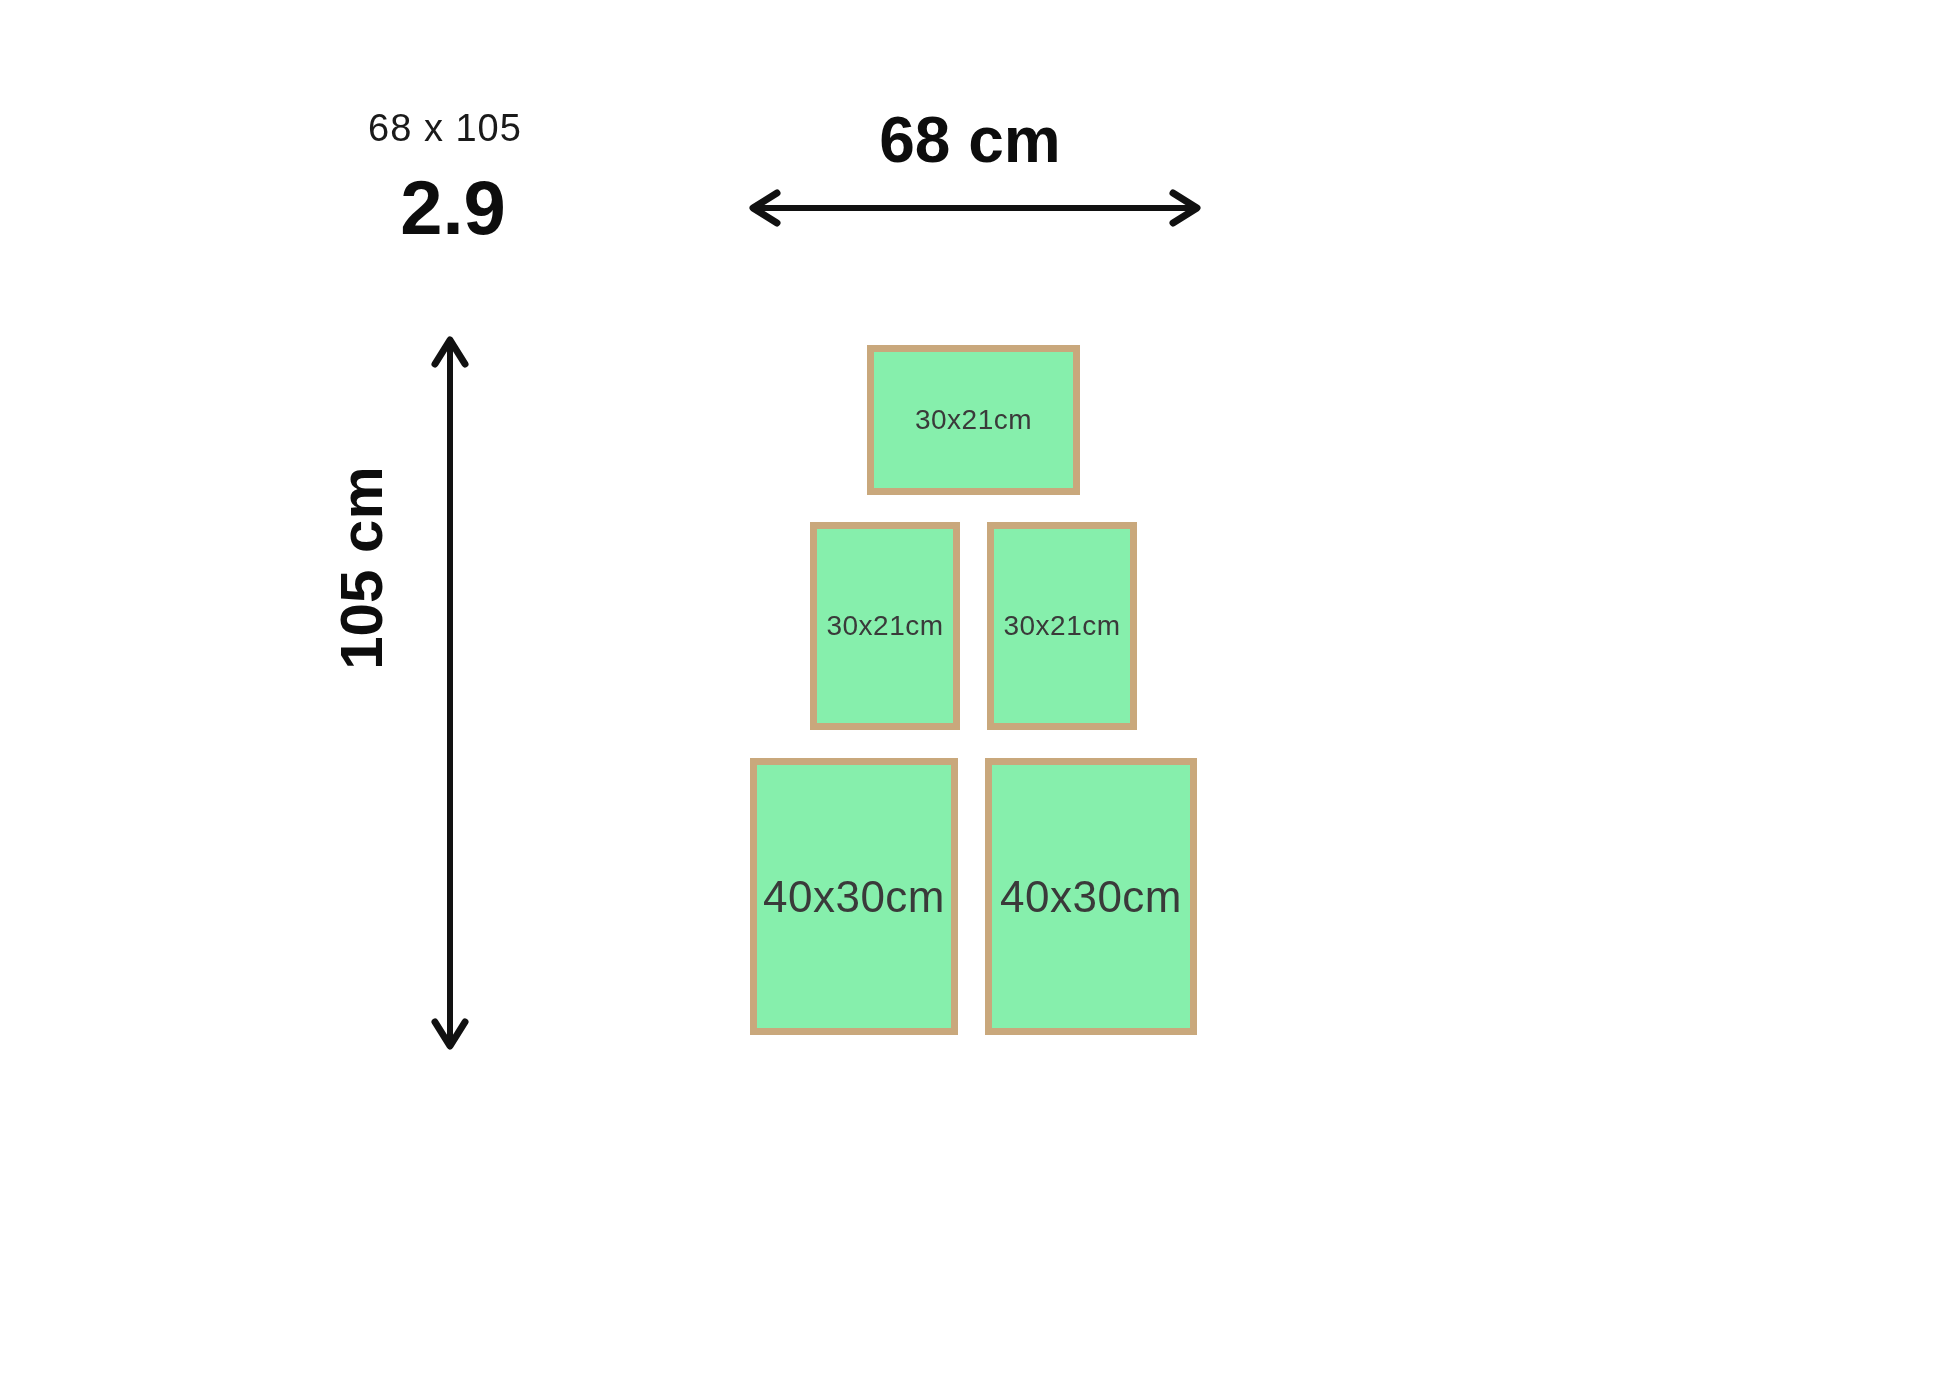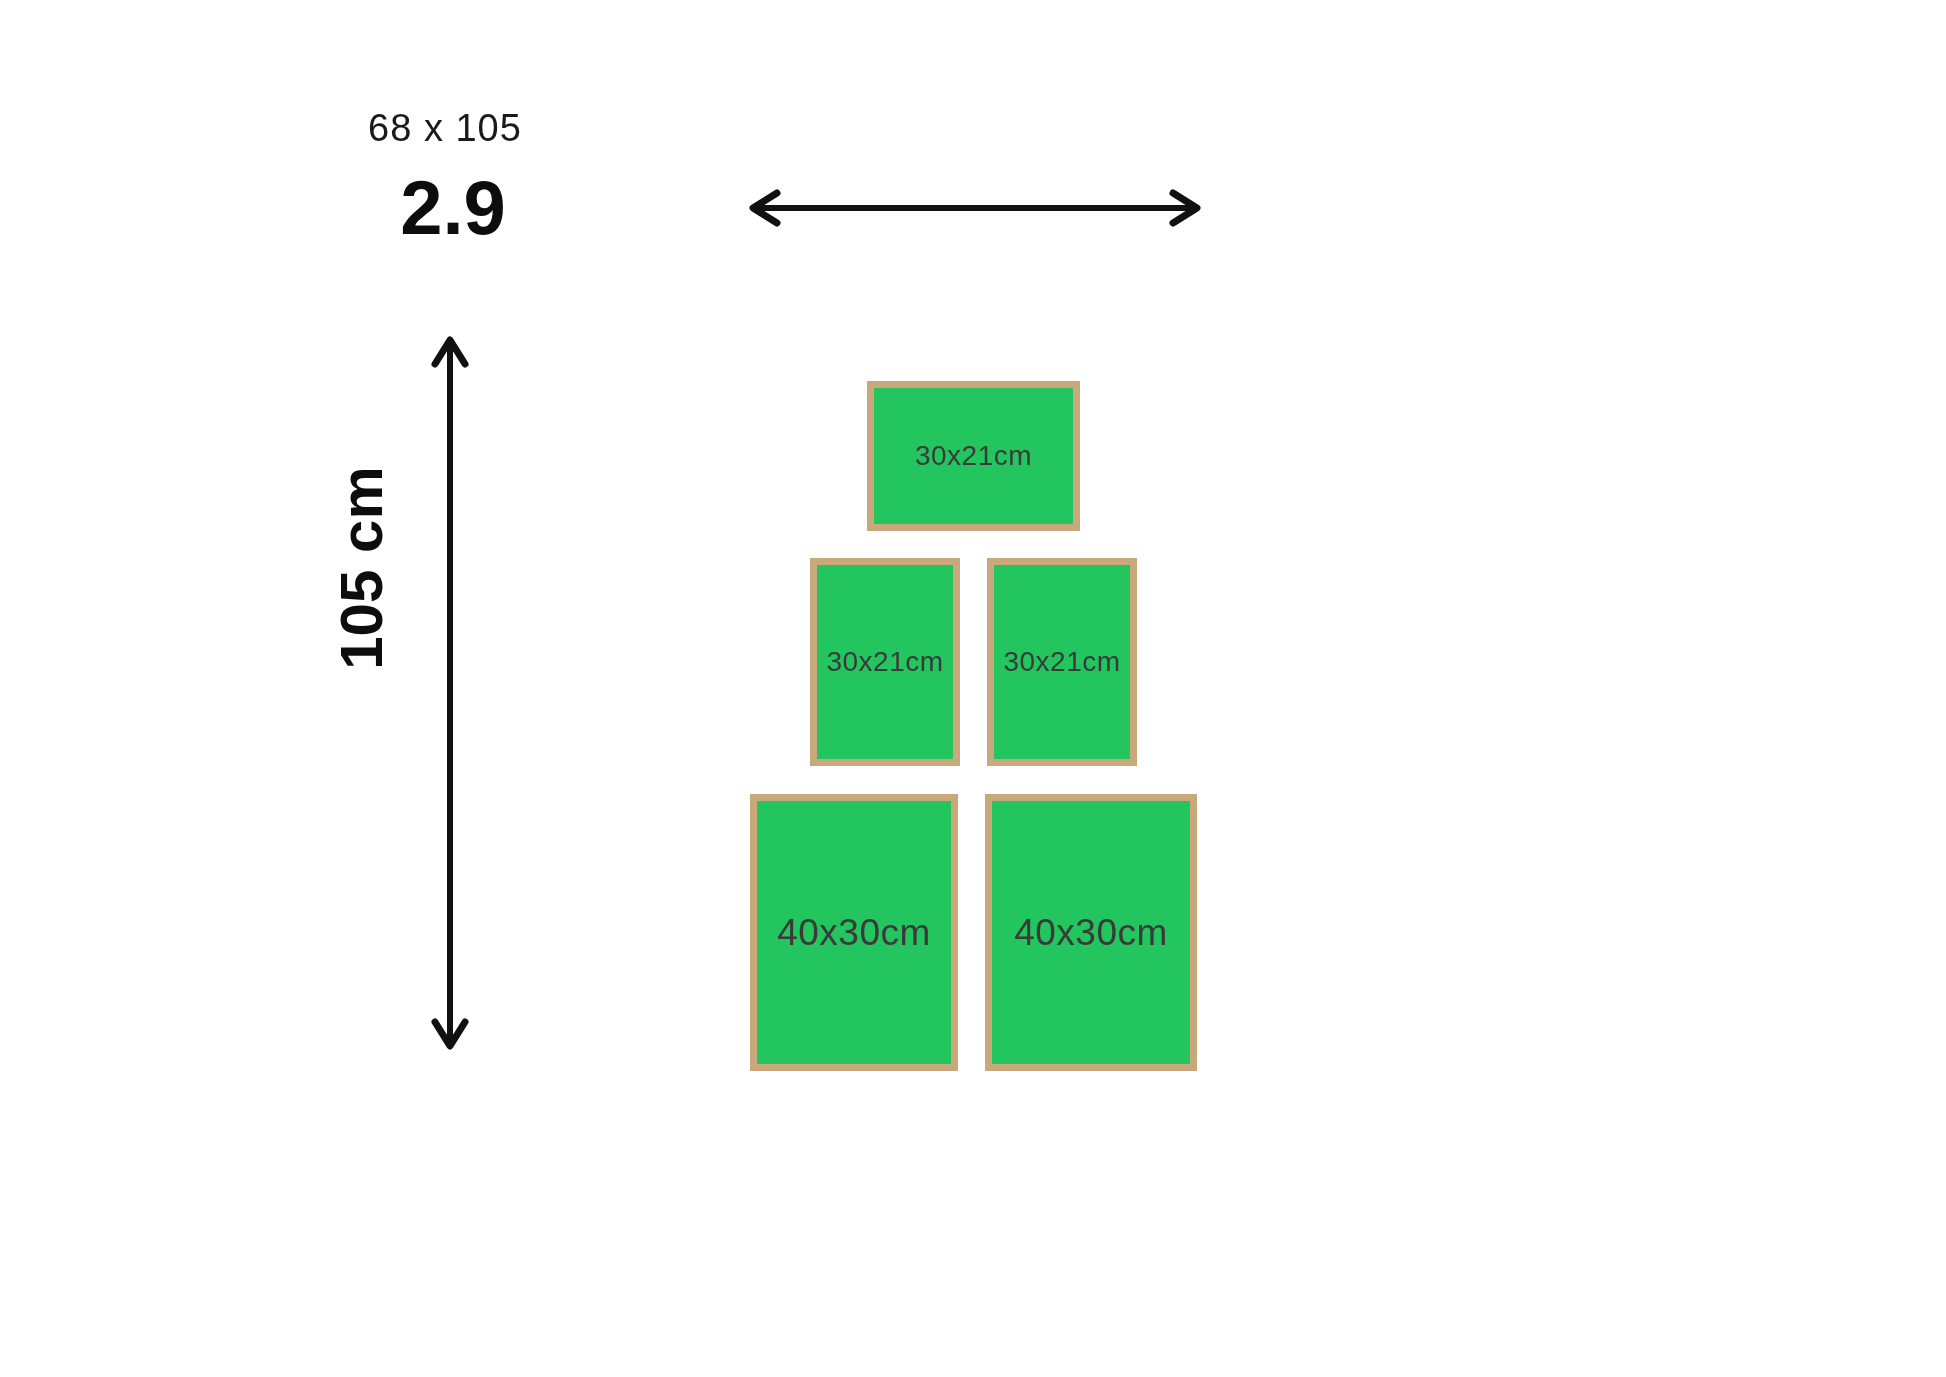--- a/index.html
+++ b/index.html
@@ -58,48 +58,48 @@
   }
   .v-arrow {
     position: absolute;
     left: 428px;
     top: 335px;
   }
   .frame {
     position: absolute;
     box-sizing: border-box;
     border: 7px solid #c9a87c;
-    background: #22c55e;
+    background: #86efac;
     display: flex;
     align-items: center;
     justify-content: center;
-    margin-top: 36px;
   }
   .frame .frame-label {
     color: #3a3a3a;
     font-weight: 400;
     letter-spacing: 0.5px;
   }
   .frame.small .frame-label { font-size: 28px; }
-  .frame.large .frame-label { font-size: 37px; }
+  .frame.large .frame-label { font-size: 44px; }
   .frame.f-top-center   { left: 867px; top: 345px; width: 213px; height: 150px; }
   .frame.f-middle-left  { left: 810px; top: 522px; width: 150px; height: 208px; }
   .frame.f-middle-right { left: 987px; top: 522px; width: 150px; height: 208px; }
   .frame.f-bottom-left  { left: 750px; top: 758px; width: 208px; height: 277px; }
   .frame.f-bottom-right { left: 985px; top: 758px; width: 212px; height: 277px; }
 </style>
 </head>
 <body>
 
 <div class="canvas">
 
   <div class="abs-center size-code">68 x 105</div>
 
   <div class="abs-center series-number">2.9</div>
 
+  <div class="abs-center width-label">68 cm</div>
 
   <svg class="h-arrow" width="454" height="44" viewBox="0 0 454 44">
     <line x1="10" y1="22" x2="444" y2="22" stroke="#111111" stroke-width="6"></line>
     <path d="M29 7 L5 22 L29 37" fill="none" stroke="#111111" stroke-width="7" stroke-linecap="round" stroke-linejoin="round"></path>
     <path d="M425 7 L449 22 L425 37" fill="none" stroke="#111111" stroke-width="7" stroke-linecap="round" stroke-linejoin="round"></path>
   </svg>
 
   <div class="abs-center height-label">105 cm</div>
 
   <svg class="v-arrow" width="44" height="716" viewBox="0 0 44 716">

